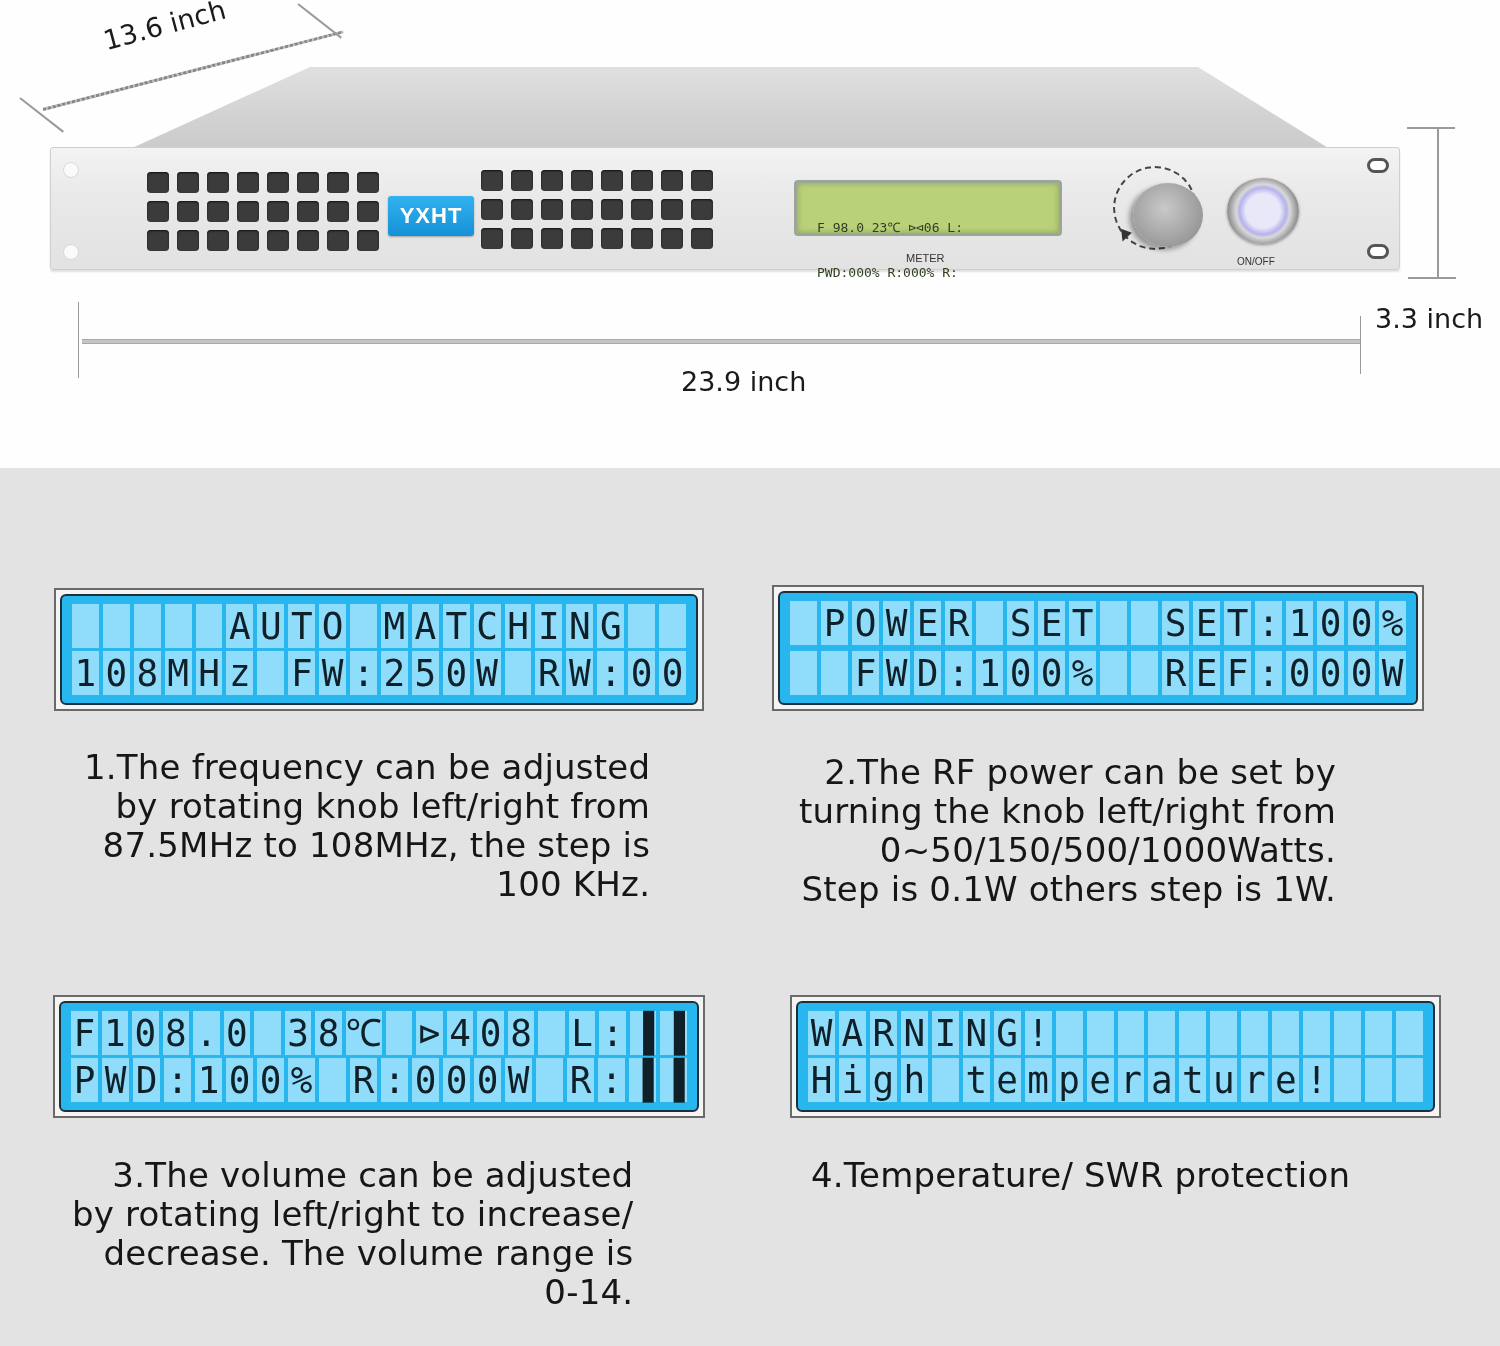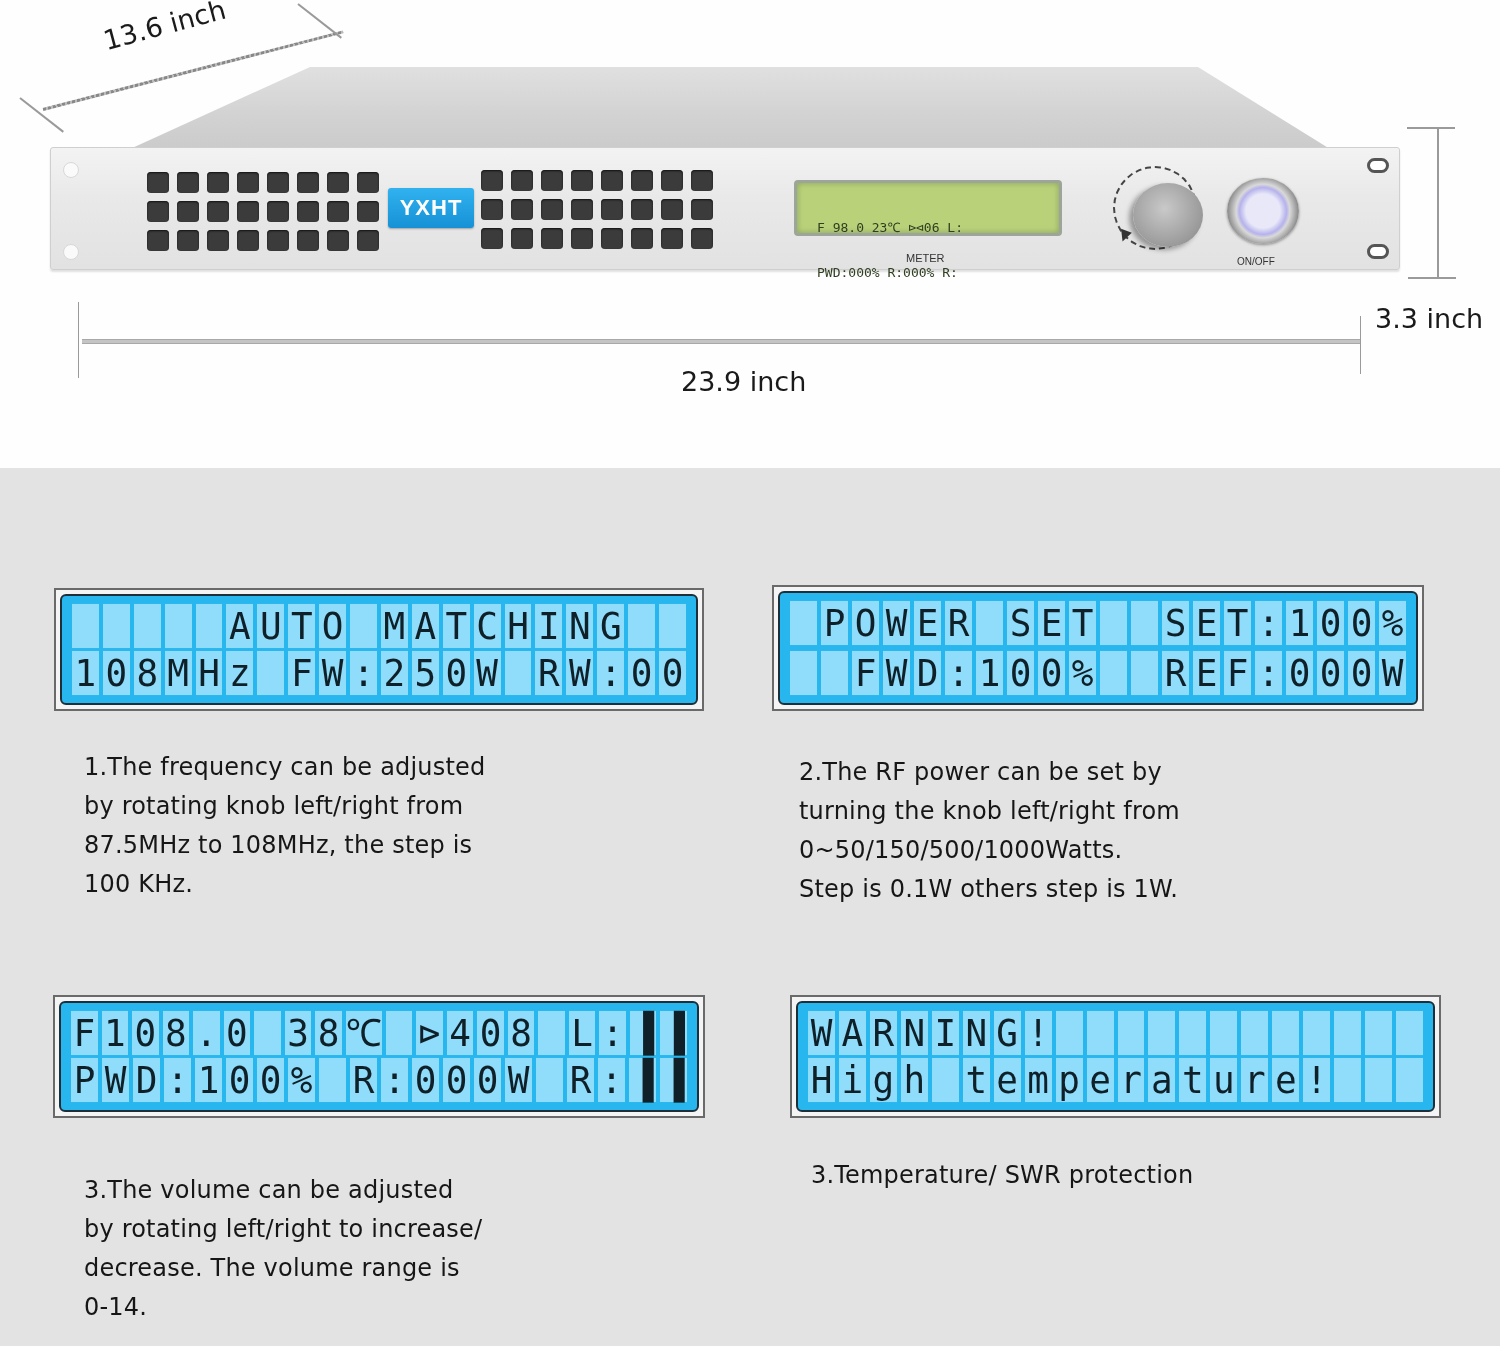--- a/index.html
+++ b/index.html
@@ -20,21 +20,21 @@
     border: 1px solid #cfcfcf; border-radius: 3px;
     box-shadow: 0 2px 2px rgba(0,0,0,0.12);
   }
   .mount-hole { position: absolute; width: 16px; height: 16px; border-radius: 50%; background: #fafafa; border: 1px solid #d8d8d8; }
   .slot-hole { position: absolute; width: 22px; height: 15px; border-radius: 8px; border: 3px solid #555; background: #fff; }
 
   .vent-grid { position: absolute; display: grid; grid-template-columns: repeat(8, 22px); grid-auto-rows: 21px; column-gap: 8px; row-gap: 8px; }
   .vent { background: #3b3b3b; border-radius: 4px; box-shadow: inset 0 1px 2px #111; }
 
   .brand-badge {
-    position: absolute; left: 337px; top: 40px; width: 86px; height: 40px;
+    position: absolute; left: 337px; top: 48px; width: 86px; height: 40px;
     background: linear-gradient(180deg, #31b2ef, #1691d6); border-radius: 3px;
     color: #fff; font-family: "Liberation Sans", sans-serif; font-weight: bold; font-size: 22px;
     display: flex; align-items: center; justify-content: center; letter-spacing: 1px;
     box-shadow: 0 1px 2px rgba(0,0,0,0.3);
   }
 
   .meter-lcd {
     position: absolute; left: 743px; top: 32px; width: 268px; height: 56px;
     background: #b9d27a; border: 3px solid #9ca59a; border-radius: 4px;
     font-family: "DejaVu Sans Mono", monospace; font-size: 13px; line-height: 15px;
@@ -75,22 +75,22 @@
   .lcd-row {
     display: grid; grid-template-columns: repeat(20, 1fr); column-gap: 4px; height: 42px;
   }
   .lcd-cell {
     background: #8fdcfb; display: flex; align-items: center; justify-content: center;
     font-family: "DejaVu Sans Mono", monospace; font-size: 36px; color: #102028; line-height: 1;
     transform: scaleY(1.05);
   }
 
   .desc {
-    position: absolute; font-family: "DejaVu Sans", sans-serif; font-size: 24px; line-height: 39px;
-    color: #161616; white-space: pre; letter-spacing: 0.2px;
+    position: absolute; font-family: "DejaVu Sans", sans-serif; font-size: 34px; line-height: 39px;
+    color: #161616; white-space: pre; letter-spacing: 0.2px; text-align: right;
   }
 </style>
 </head>
 <body>
 
 <div class="top">
 
   <div class="diag-line" style="left:43px; top:108px; width:310px; transform: rotate(-14.5deg);"></div>
   <div class="dim-line" style="left:42px; top:85px; width:2px; width:55px; height:2px; transform: rotate(38deg); transform-origin:left center; left:20px; top:97px;"></div>
   <div class="dim-line" style="left:298px; top:3px; width:55px; height:2px; transform: rotate(38deg); transform-origin:left center;"></div>
@@ -334,21 +334,21 @@
           <span class="lcd-cell">0</span>
           <span class="lcd-cell">W</span>
           <span class="lcd-cell"></span>
           <span class="lcd-cell">R</span>
           <span class="lcd-cell">:</span>
           <span class="lcd-cell">▐</span>
           <span class="lcd-cell">▐</span>
         </div>
     </div>
   </div>
-  <div class="desc" style="left:84px; top:688px;margin-top:15px;">3.The volume can be adjusted
+  <div class="desc" style="left:72px; top:688px;">3.The volume can be adjusted
 by rotating left/right to increase/
 decrease. The volume range is
 0-14.</div>
 
   <div class="lcd-frame" style="left:790px; top:527px; width:651px; height:123px;">
     <div class="lcd-inner">
       <div class="lcd-row">
           <span class="lcd-cell">W</span>
           <span class="lcd-cell">A</span>
           <span class="lcd-cell">R</span>
@@ -387,14 +387,14 @@
           <span class="lcd-cell">u</span>
           <span class="lcd-cell">r</span>
           <span class="lcd-cell">e</span>
           <span class="lcd-cell">!</span>
           <span class="lcd-cell"></span>
           <span class="lcd-cell"></span>
           <span class="lcd-cell"></span>
         </div>
     </div>
   </div>
-  <div class="desc" style="left:811px; top:688px;">3.Temperature/ SWR protection</div>
+  <div class="desc" style="left:811px; top:688px;">4.Temperature/ SWR protection</div>
 </div>
 
 </body></html>

